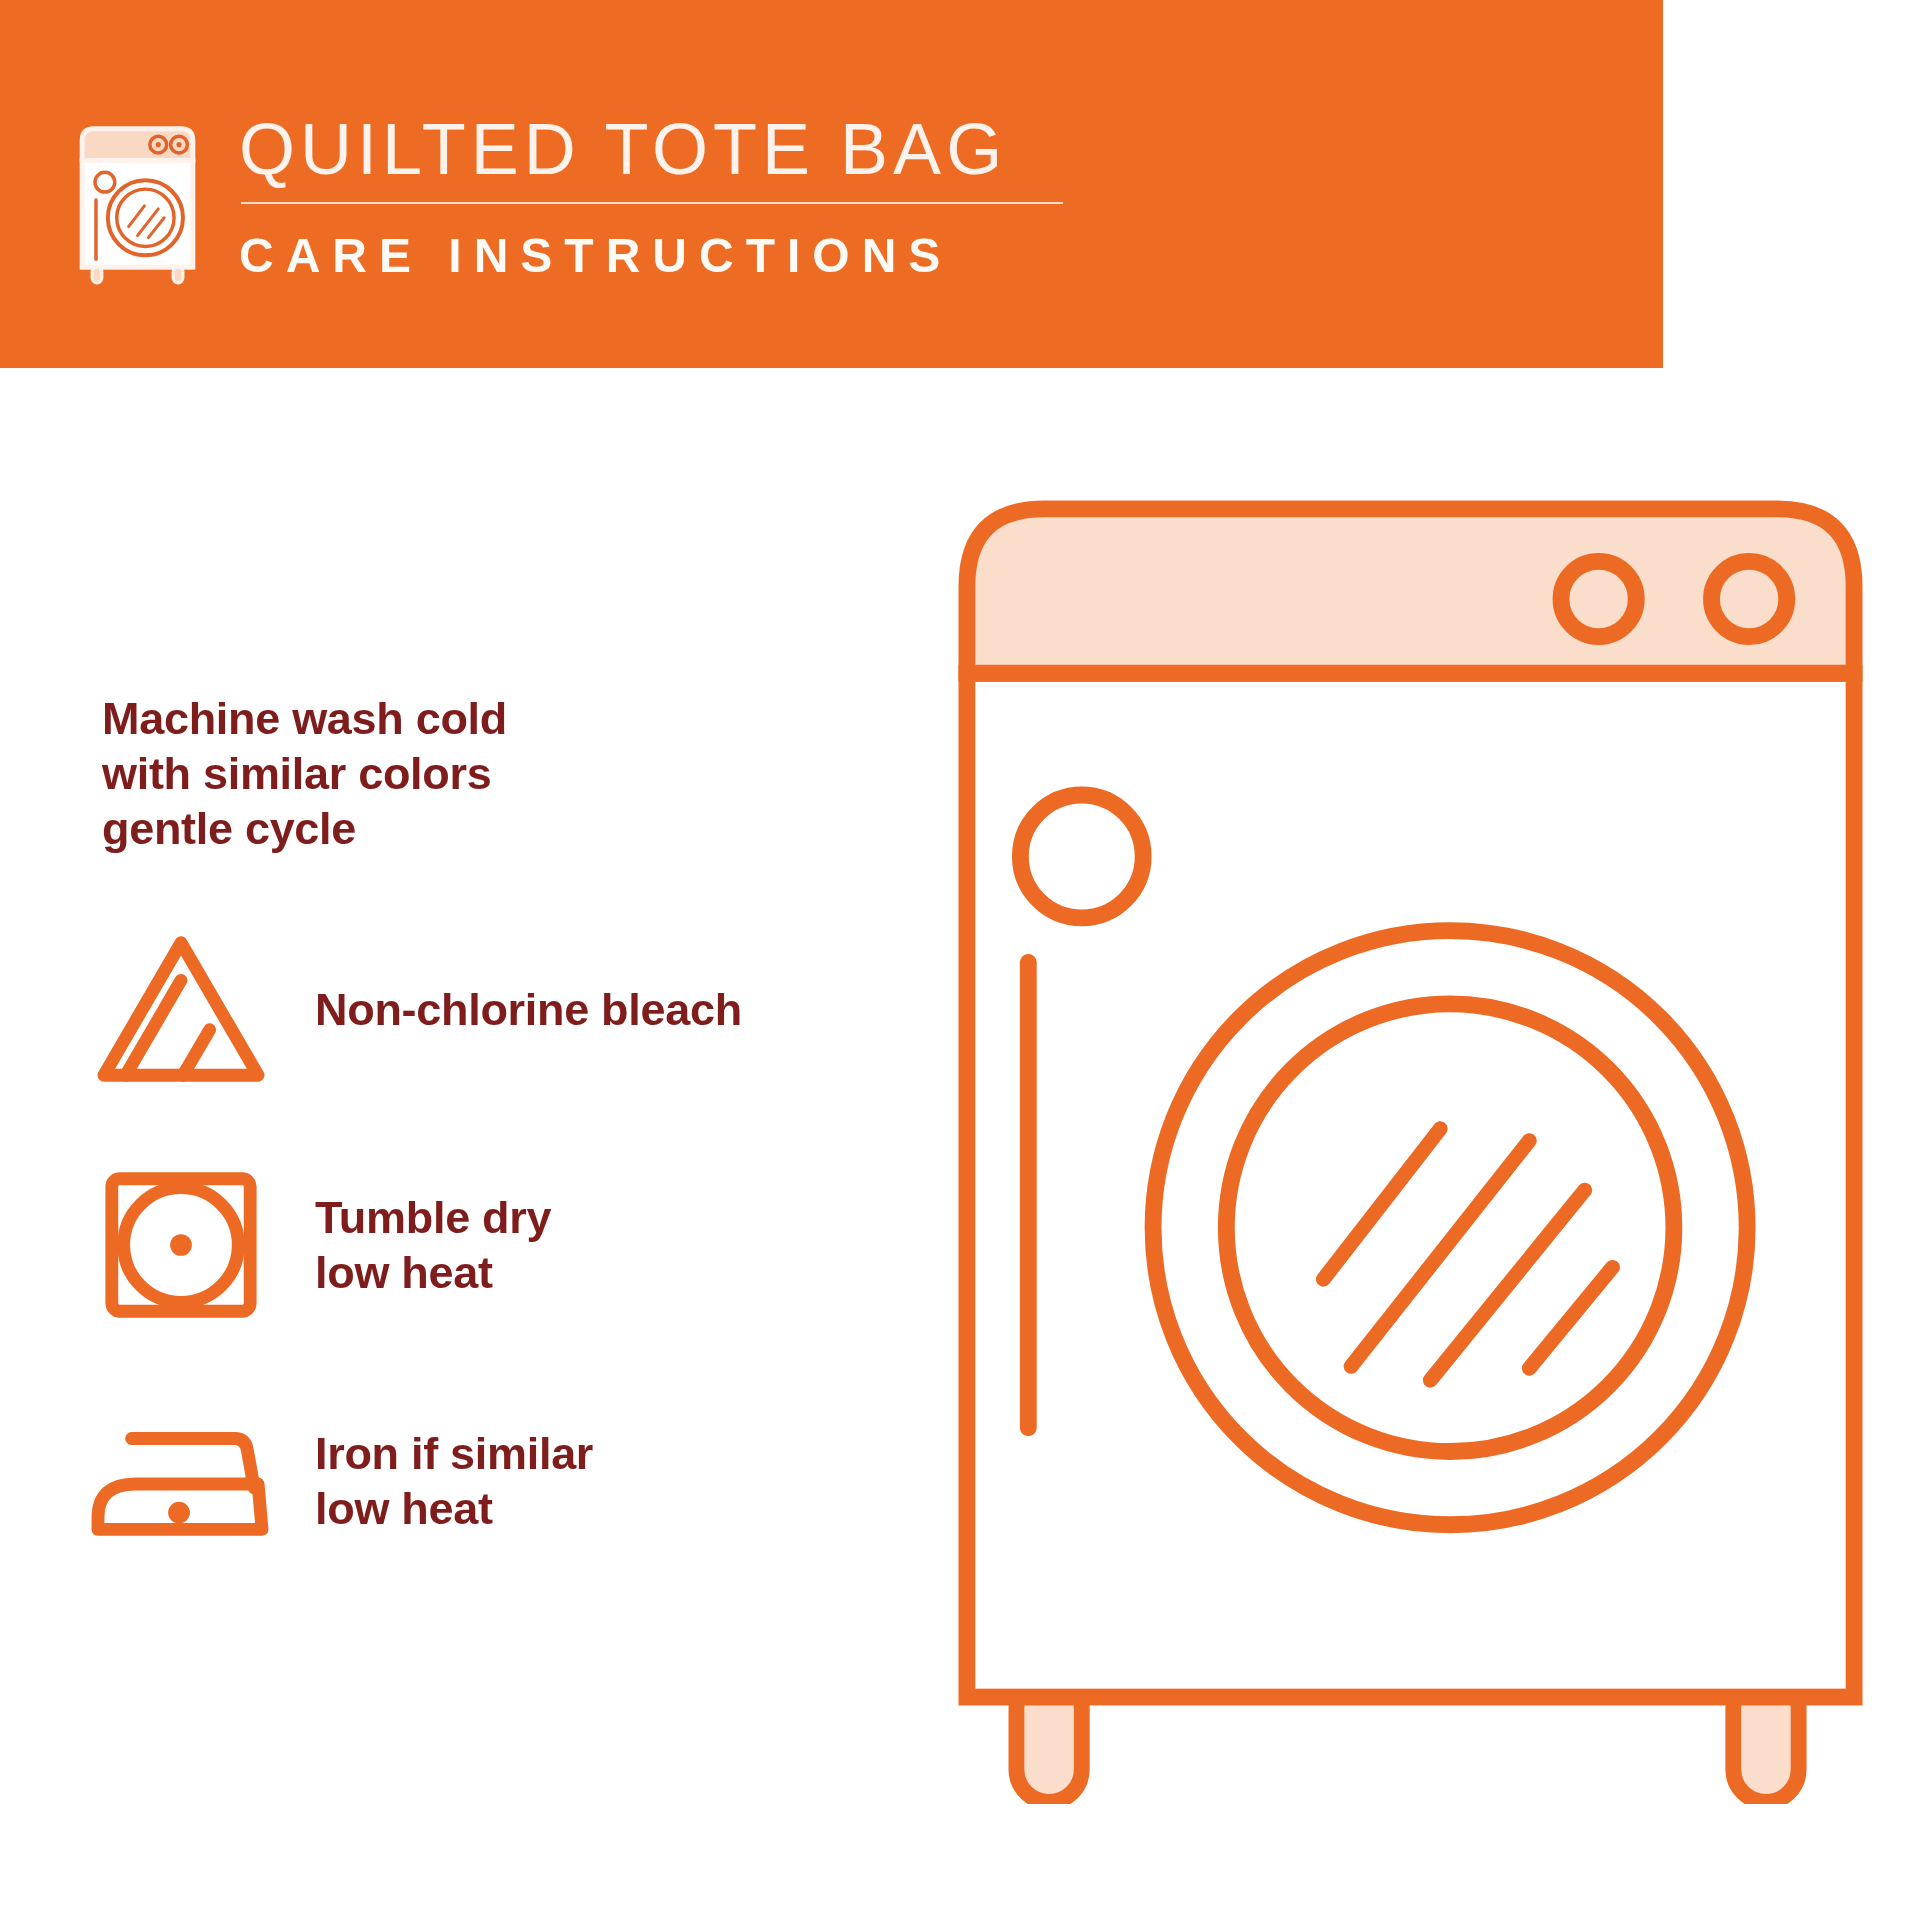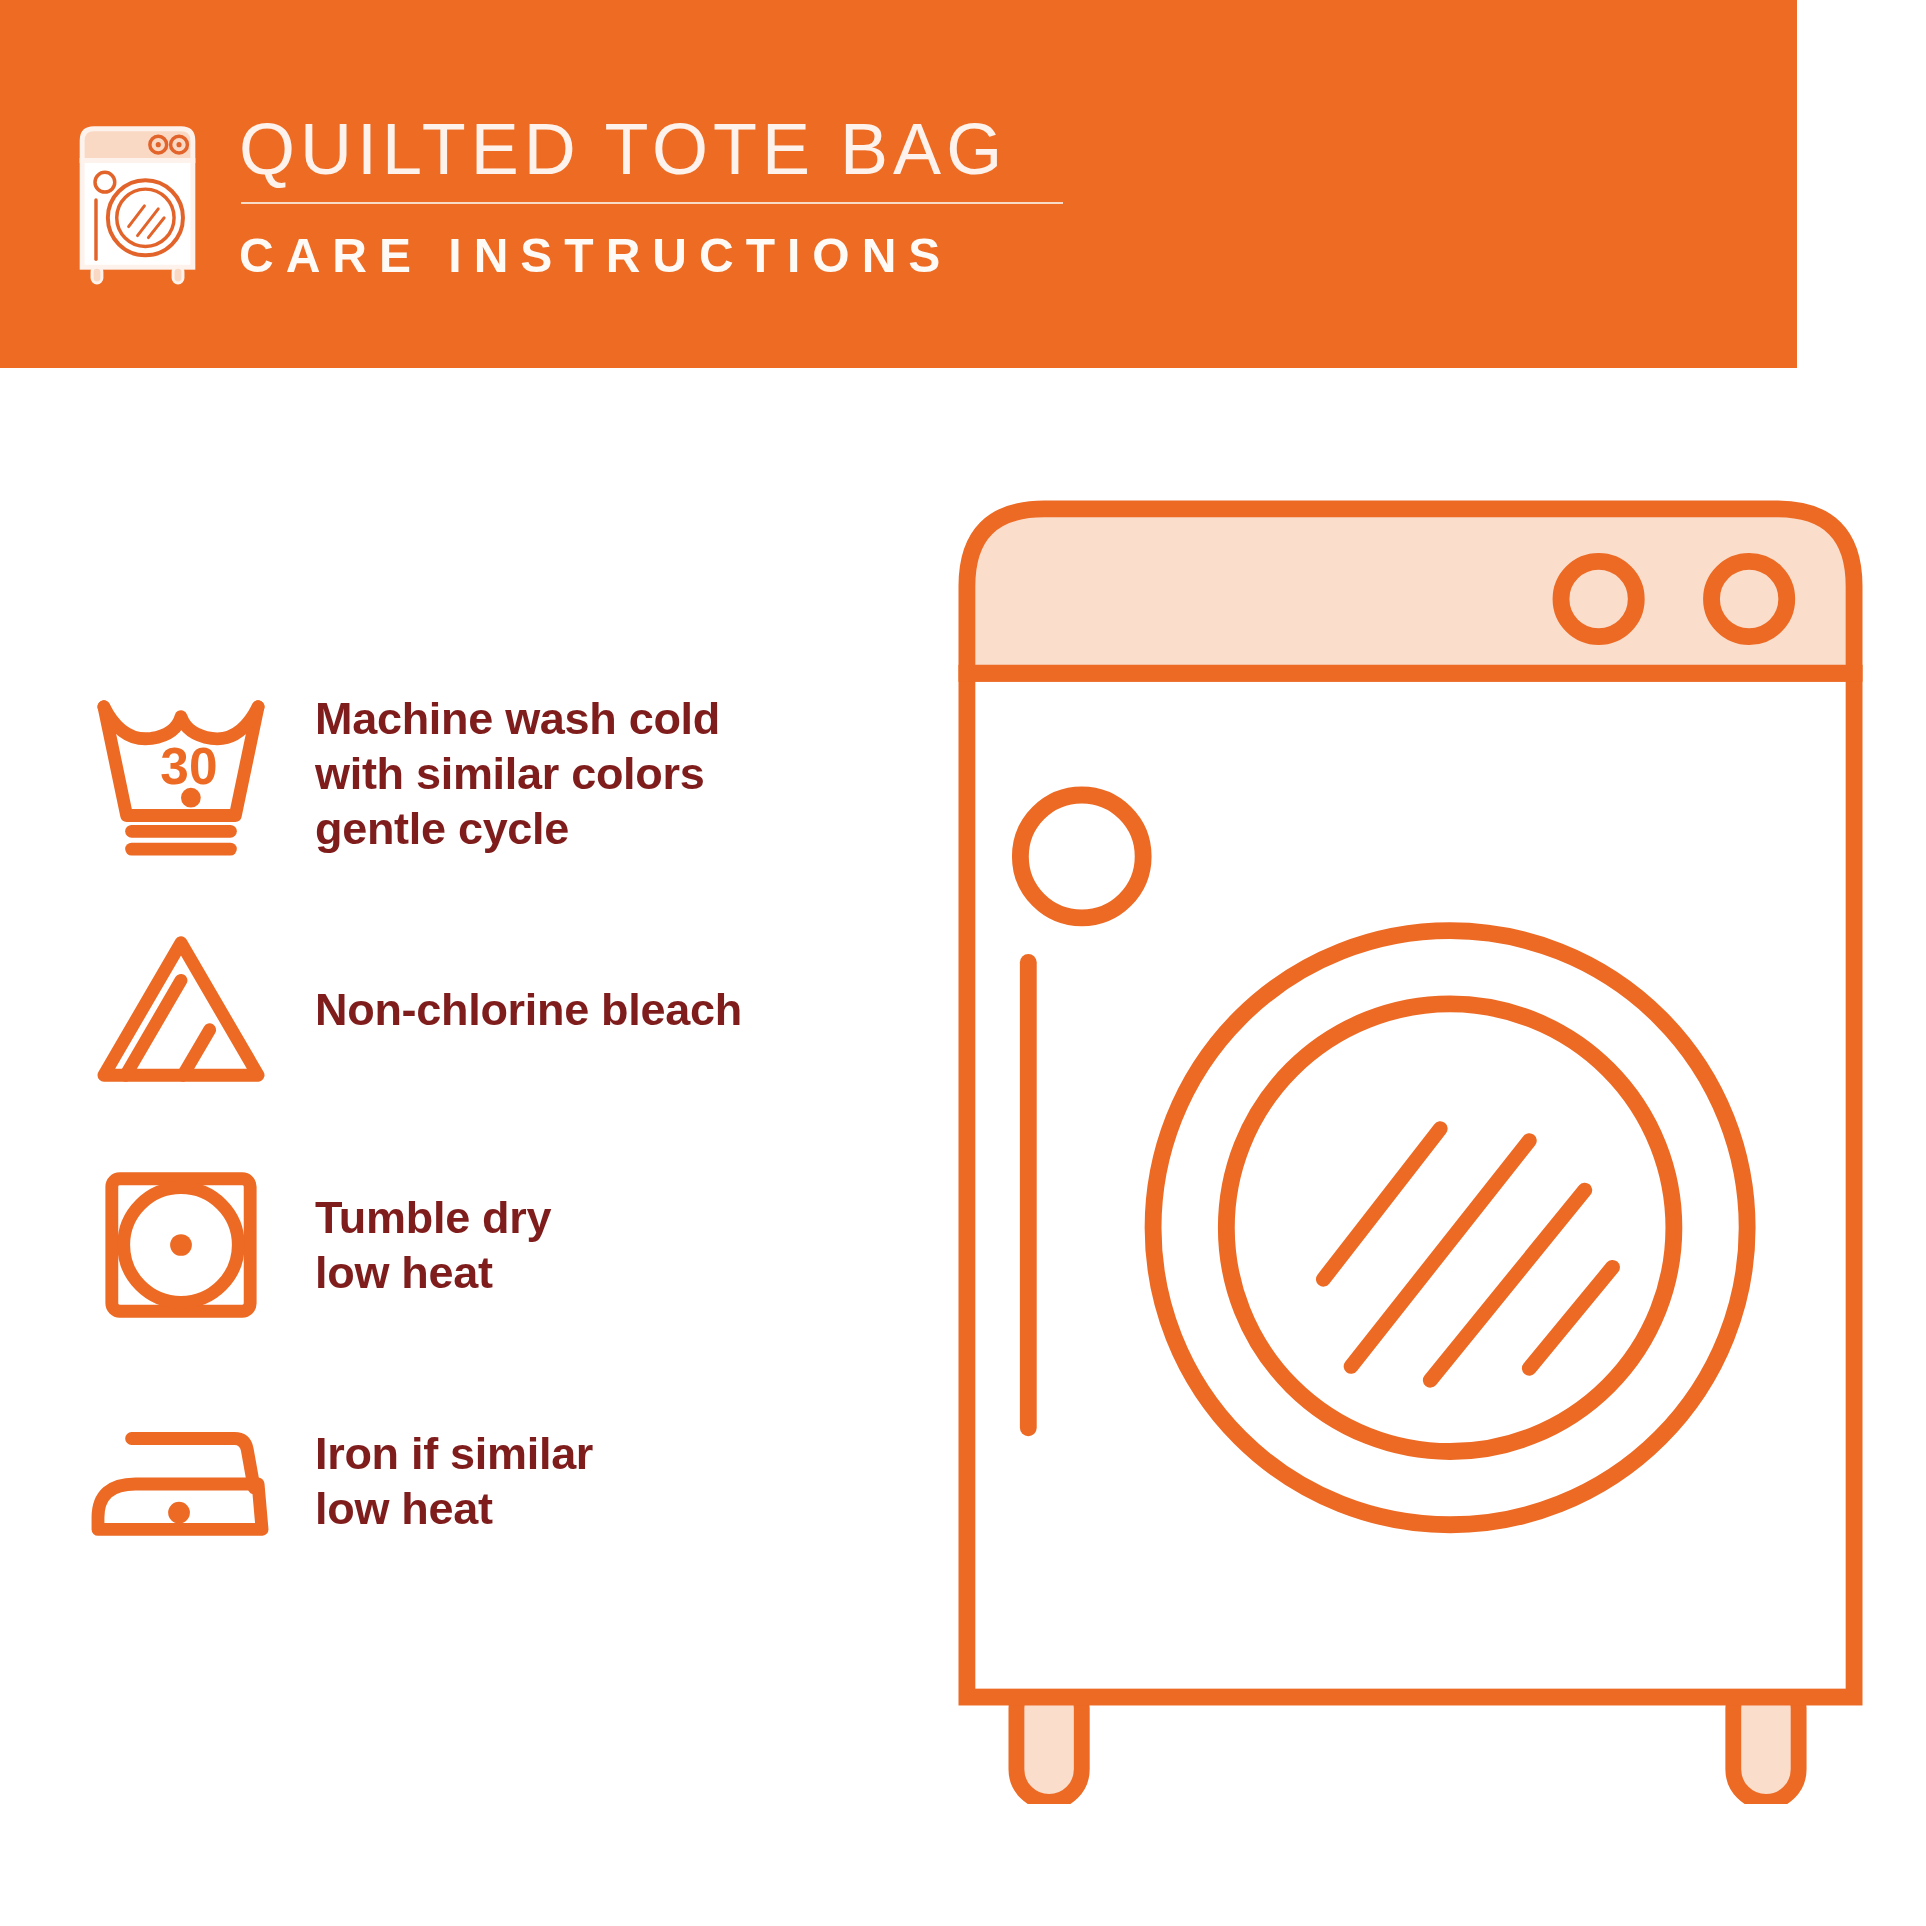--- a/index.html
+++ b/index.html
@@ -5,21 +5,21 @@
   html,body{margin:0;padding:0;}
   body{
     width:1927px;height:1927px;
     background:#ffffff;
     font-family:"Liberation Sans","DejaVu Sans",sans-serif;
     overflow:hidden;
     position:relative;
   }
   
   .header{
-    position:absolute;left:0;top:0;width:1797px;height:368px;
+    position:absolute;left:0;top:0;width:1663px;height:368px;
     background:#ED6B23;
   }
   .header-inner{
     position:absolute;left:74px;top:111px;
     display:flex;align-items:flex-start;
   }
   .logo-icon{width:127px;height:170px;flex:none;margin-top:4px;}
   .header-text{margin-left:38px;}
   .title-main{
     color:#FDF3EC;
@@ -109,34 +109,20 @@
       <div class="title-sub">CARE INSTRUCTIONS</div>
     </div>
   </div>
 </div>
 
 <div class="content">
 
   <div class="care-list">
 
     <div class="care-row">
-      <div class="care-sym">
-        <svg width="194" height="168" viewBox="0 0 196 170">
-          <g fill="none" stroke="#EC6A24" stroke-width="13" stroke-linecap="round" stroke-linejoin="round">
-
-            <path d="M20 18 L43 128 L153 128 L176 18"></path>
-            <path d="M20 18 Q38 54 68 50 Q93 46 98 28 Q104 46 129 50 Q158 54 176 18"></path>
-
-            <line x1="48" y1="144" x2="148" y2="144"></line>
-            <line x1="48" y1="162" x2="148" y2="162"></line>
-          </g>
-          <text x="106" y="96" font-family="'Liberation Sans','DejaVu Sans',sans-serif" font-size="52" font-weight="700" fill="#EC6A24" text-anchor="middle">30</text>
-          <circle cx="108" cy="110" r="10" fill="#EC6A24"></circle>
-        </svg>
-      </div>
       <div class="care-label">
         <span>Machine wash cold</span>
         <span>with similar colors</span>
         <span>gentle cycle</span>
       </div>
     </div>
 
     <div class="care-row">
       <div class="care-sym">
         <svg width="194" height="168" viewBox="0 0 196 170">

